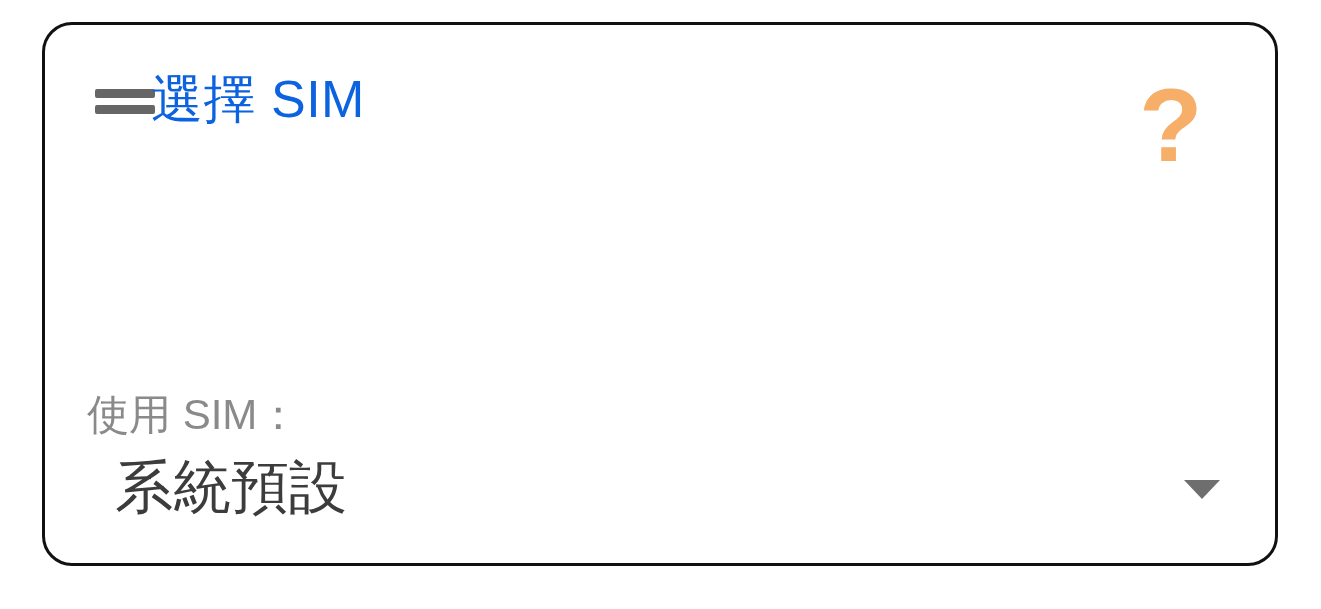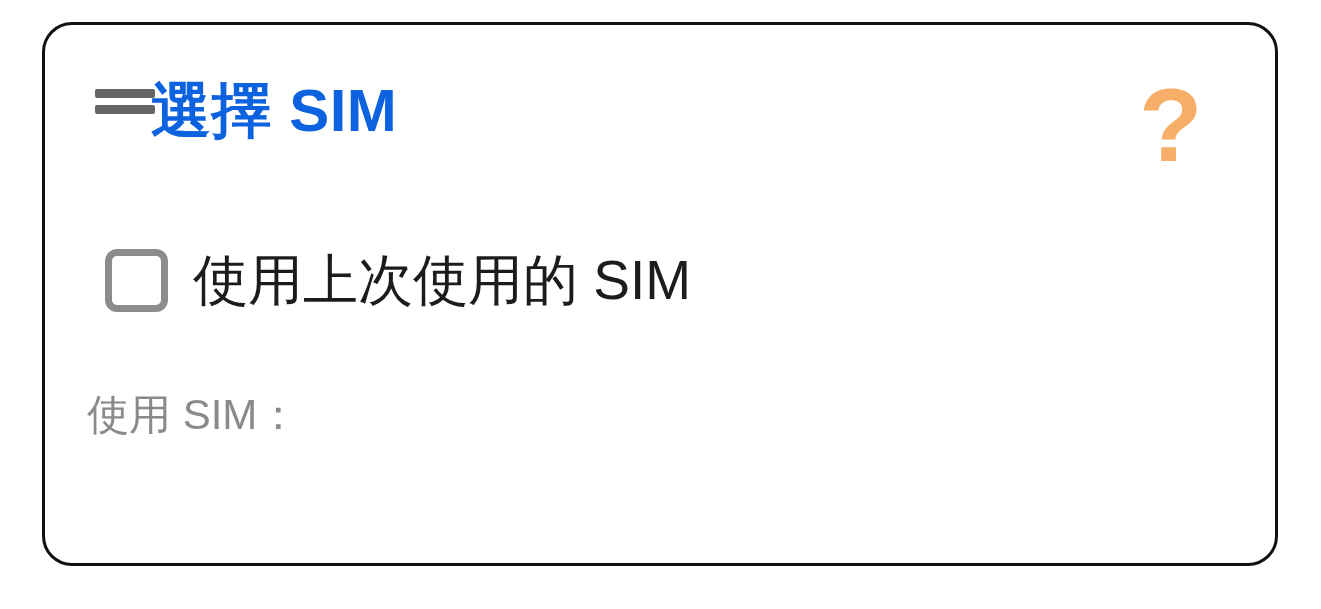--- a/index.html
+++ b/index.html
@@ -35,22 +35,22 @@
     position:absolute; left:50px; top:64px;
     width:60px; height:25px;
     display:flex; flex-direction:column; justify-content:space-between;
     cursor:pointer;
   }
   .drag-handle .bar{
     display:block; width:60px; height:9px;
     background:var(--icon-grey); border-radius:2px;
   }
   .title{
-    position:absolute; left:106px; top:56px;
-    font-size:60px; line-height:60px; font-weight:bold;
+    position:absolute; left:106px; top:44px;
+    font-size:52px; line-height:60px; font-weight:normal;
     color:var(--title-blue);
     white-space:nowrap;
     letter-spacing:0.5px;
   }
   .help{
     position:absolute; left:1094px; top:46px;
     font-size:104px; line-height:108px; font-weight:bold;
     color:var(--help-orange);
     cursor:pointer;
   }
@@ -103,21 +103,21 @@
 
   <div class="drag-handle">
     <span class="bar"></span>
     <span class="bar"></span>
   </div>
 
   <div class="title">選擇 SIM</div>
 
   <div class="help">?</div>
 
-  <div class="check-row">
-    <span class="checkbox"></span>
-    <span class="check-label">使用上次使用的 SIM</span>
-  </div>
 
   <div class="spinner-label">使用 SIM：</div>
 
+  <div class="spinner">
+    <span class="spinner-value">系統預設</span>
+    <span class="spinner-arrow"></span>
+  </div>
 
 </div>
 
 </body></html>

